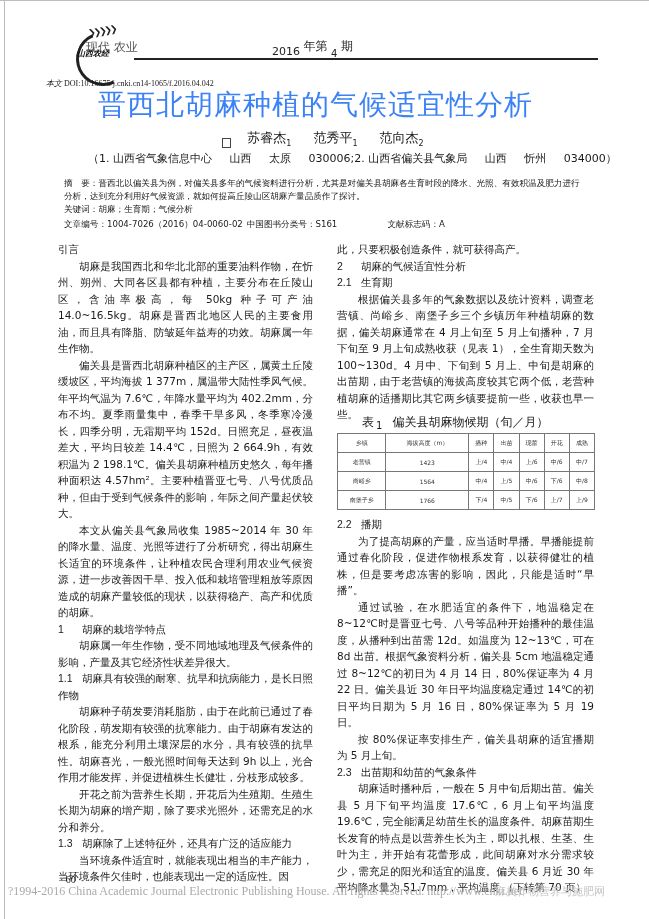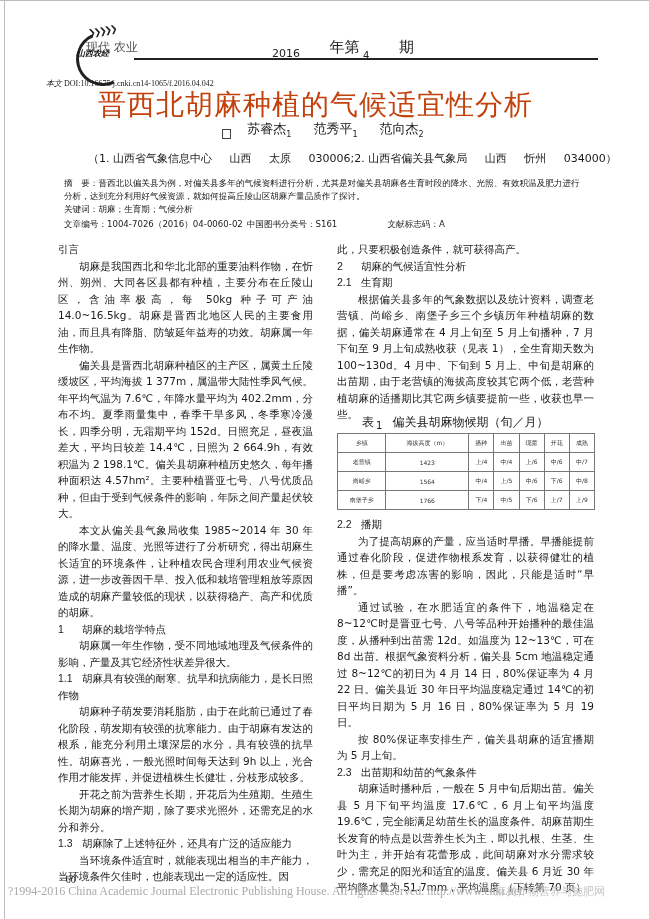--- a/index.html
+++ b/index.html
@@ -7,26 +7,26 @@
   .abs{position:absolute;}
   .leftrule{position:absolute;left:4px;top:0;width:1px;height:919px;background:#bdbdbd;}
   .toprule{position:absolute;left:0;top:0;width:649px;height:1px;background:#bdbdbd;}
   .logo{left:70px;top:26px;width:70px;height:56px;}
   .logo .arc{position:absolute;left:6px;top:6px;width:48px;height:48px;border-radius:50%;border:3px solid #222;border-right-color:transparent;border-top-color:transparent;transform:rotate(20deg);}
   .logo .wheat{position:absolute;left:18px;top:0px;font-size:9px;letter-spacing:-2px;color:#222;transform:rotate(-10deg);}
   .logo .t1{position:absolute;left:16px;top:13px;font-size:12px;color:#555;white-space:nowrap;}
   .logo .t2{position:absolute;left:7px;top:22px;font-size:8px;font-style:italic;font-weight:bold;color:#111;white-space:nowrap;font-family:"DejaVu Serif",serif;}
   .issue{left:272px;top:38px;font-size:11px;color:#222;white-space:nowrap;}
   .issue sub{font-size:10px;vertical-align:-2px;}
-  .issue sup{font-size:15px;margin-left:26px;}
+  .issue sup{font-size:12px;}
   .hrule{left:134px;top:58px;width:464px;height:2px;background:#222;}
   .doi{left:46px;top:78px;font-size:8px;white-space:nowrap;font-family:"Liberation Serif",serif;}
   .doi b{font-weight:normal;font-family:"DejaVu Sans",sans-serif;font-size:8px;font-style:italic;}
-  .title{left:98px;top:86px;width:460px;font-size:28px;letter-spacing:1px;white-space:nowrap;color:#c2410c;}
-  .authors{left:222px;top:120px;font-size:13px;white-space:nowrap;text-align:right;}
+  .title{left:98px;top:86px;width:460px;font-size:28px;letter-spacing:1px;white-space:nowrap;color:#3b82f6;}
+  .authors{left:222px;top:129px;font-size:13px;white-space:nowrap;text-align:right;}
   .authors .box{display:inline-block;width:7px;height:8px;border:1px solid #444;margin-right:12px;vertical-align:-6px;}
   .authors sub{font-size:8px;margin-right:18px;}
   .affil{left:88px;top:151px;font-size:11px;white-space:nowrap;}
   .affil .gap{display:inline-block;width:14px;}
   .abstract{left:64px;top:177px;width:520px;font-size:8.6px;line-height:13px;}
   .meta-row{left:64px;top:219px;font-size:8.6px;white-space:nowrap;}
   .meta-row span{display:inline-block;}
   .col{position:absolute;font-size:10.5px;line-height:16.5px;text-align:justify;}
   .col p{margin:0;}
   .col .ind{text-indent:21px;}

